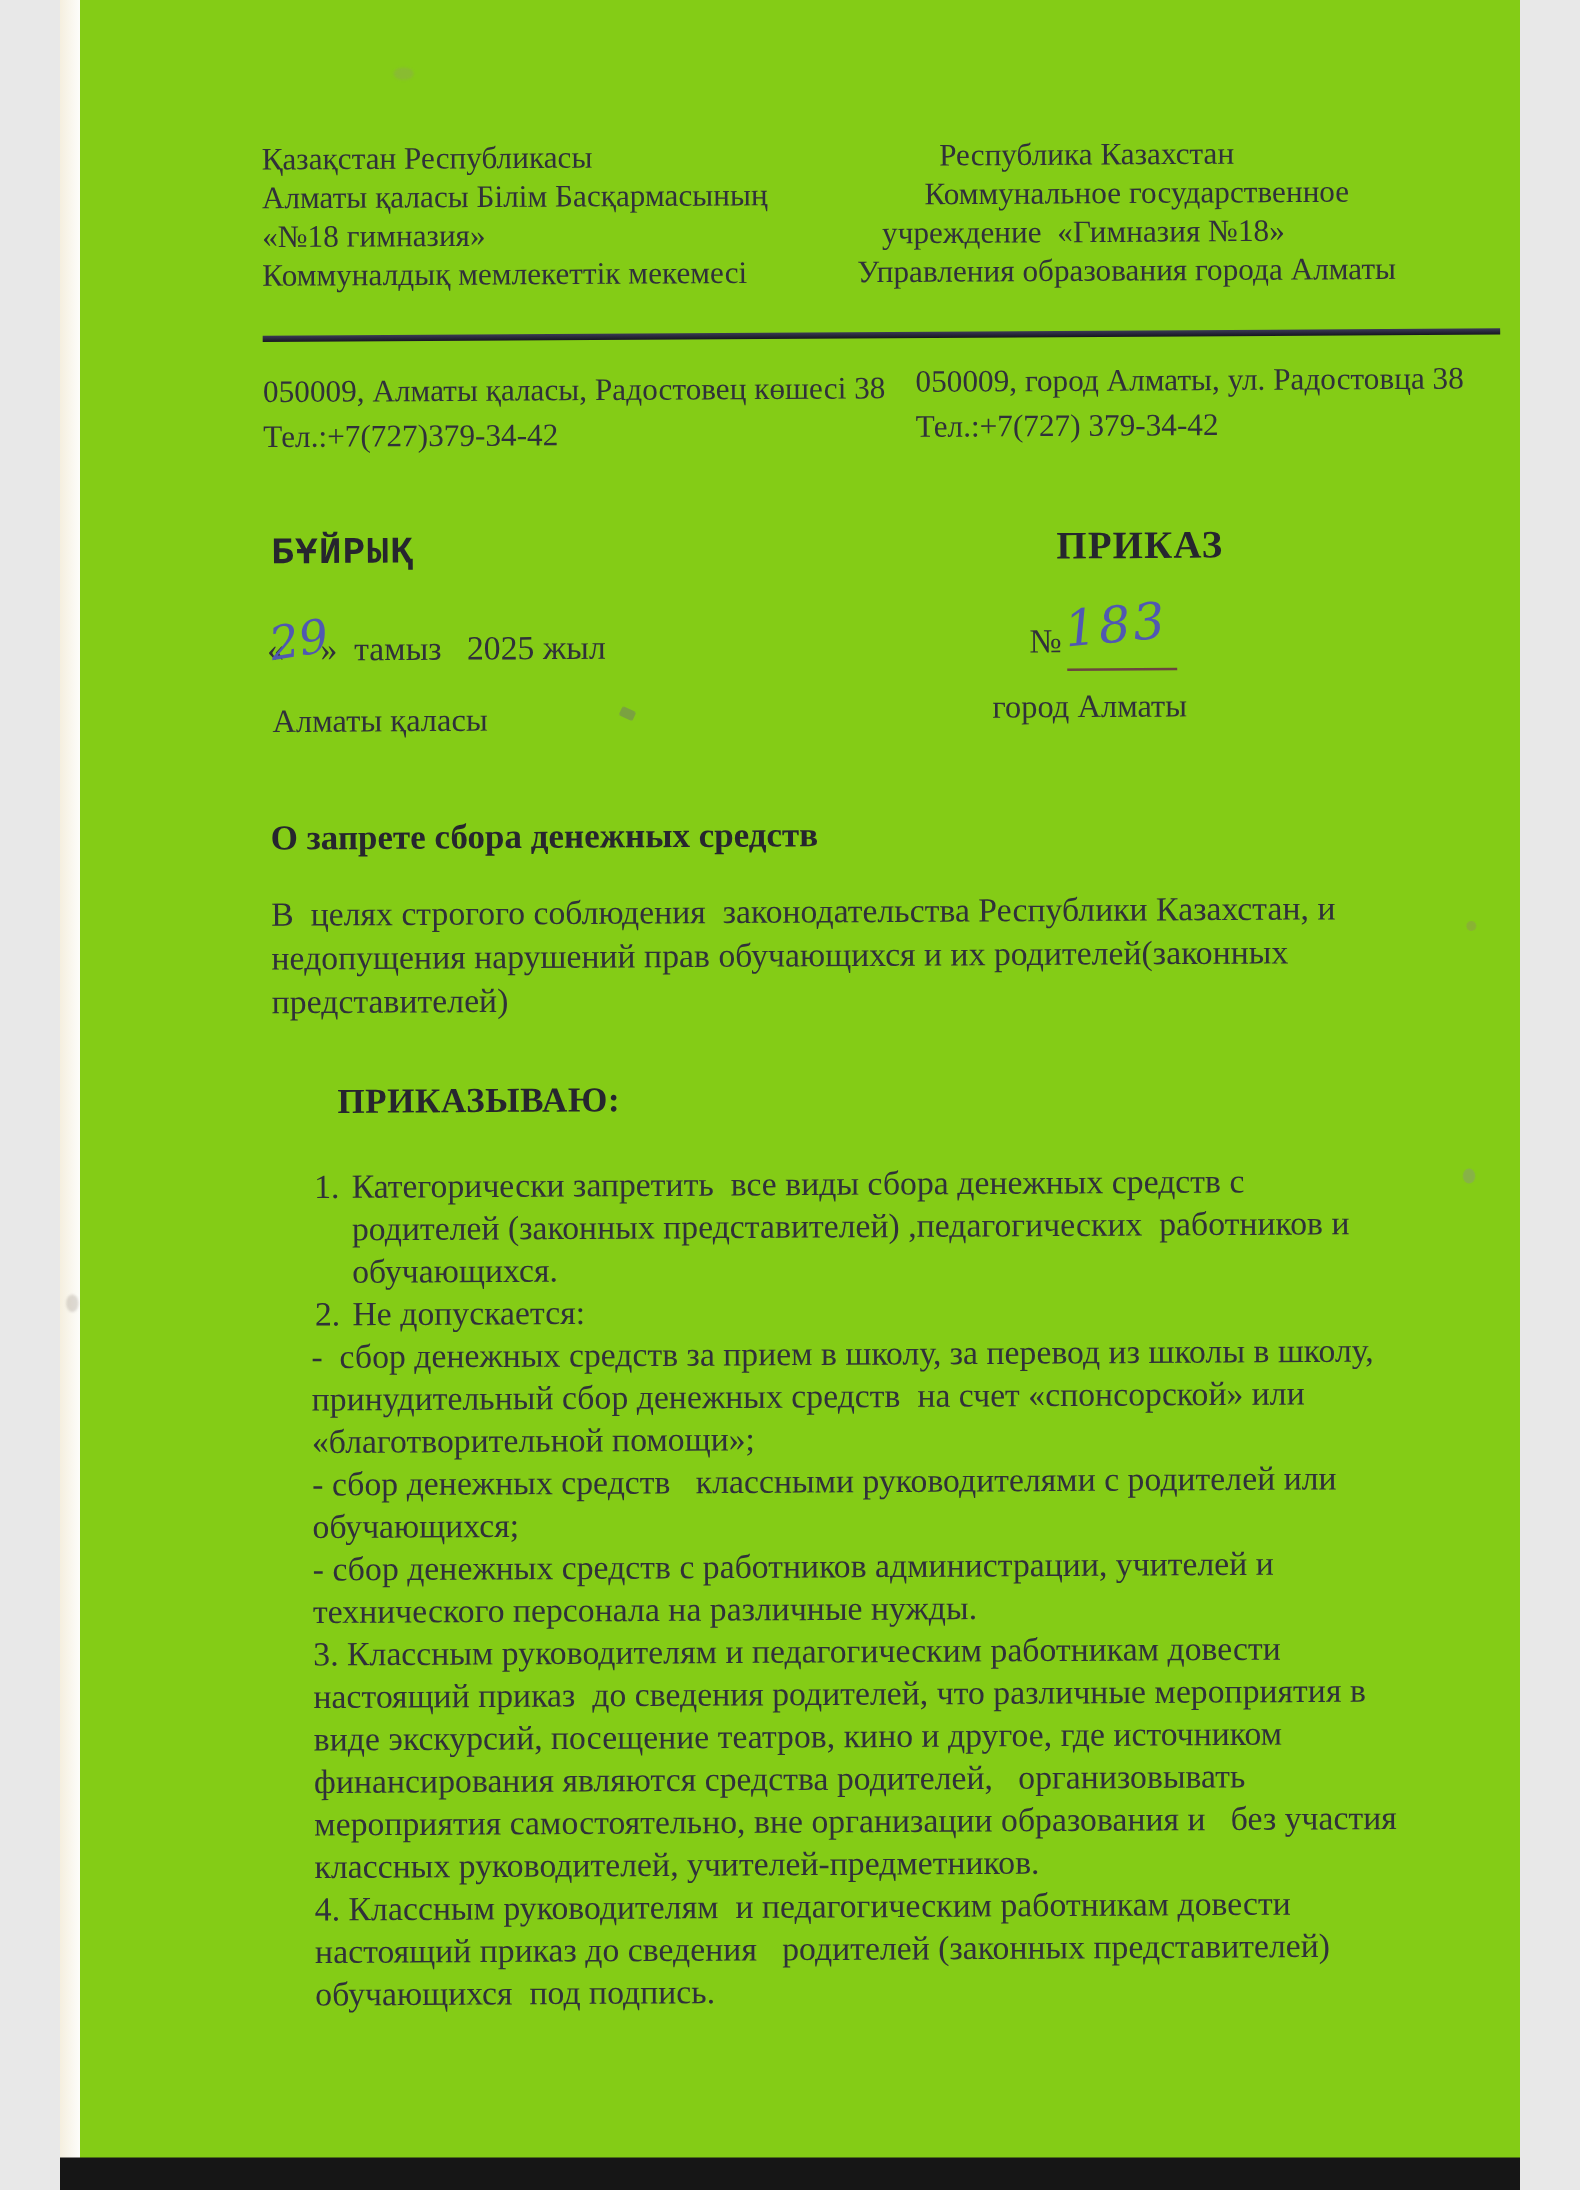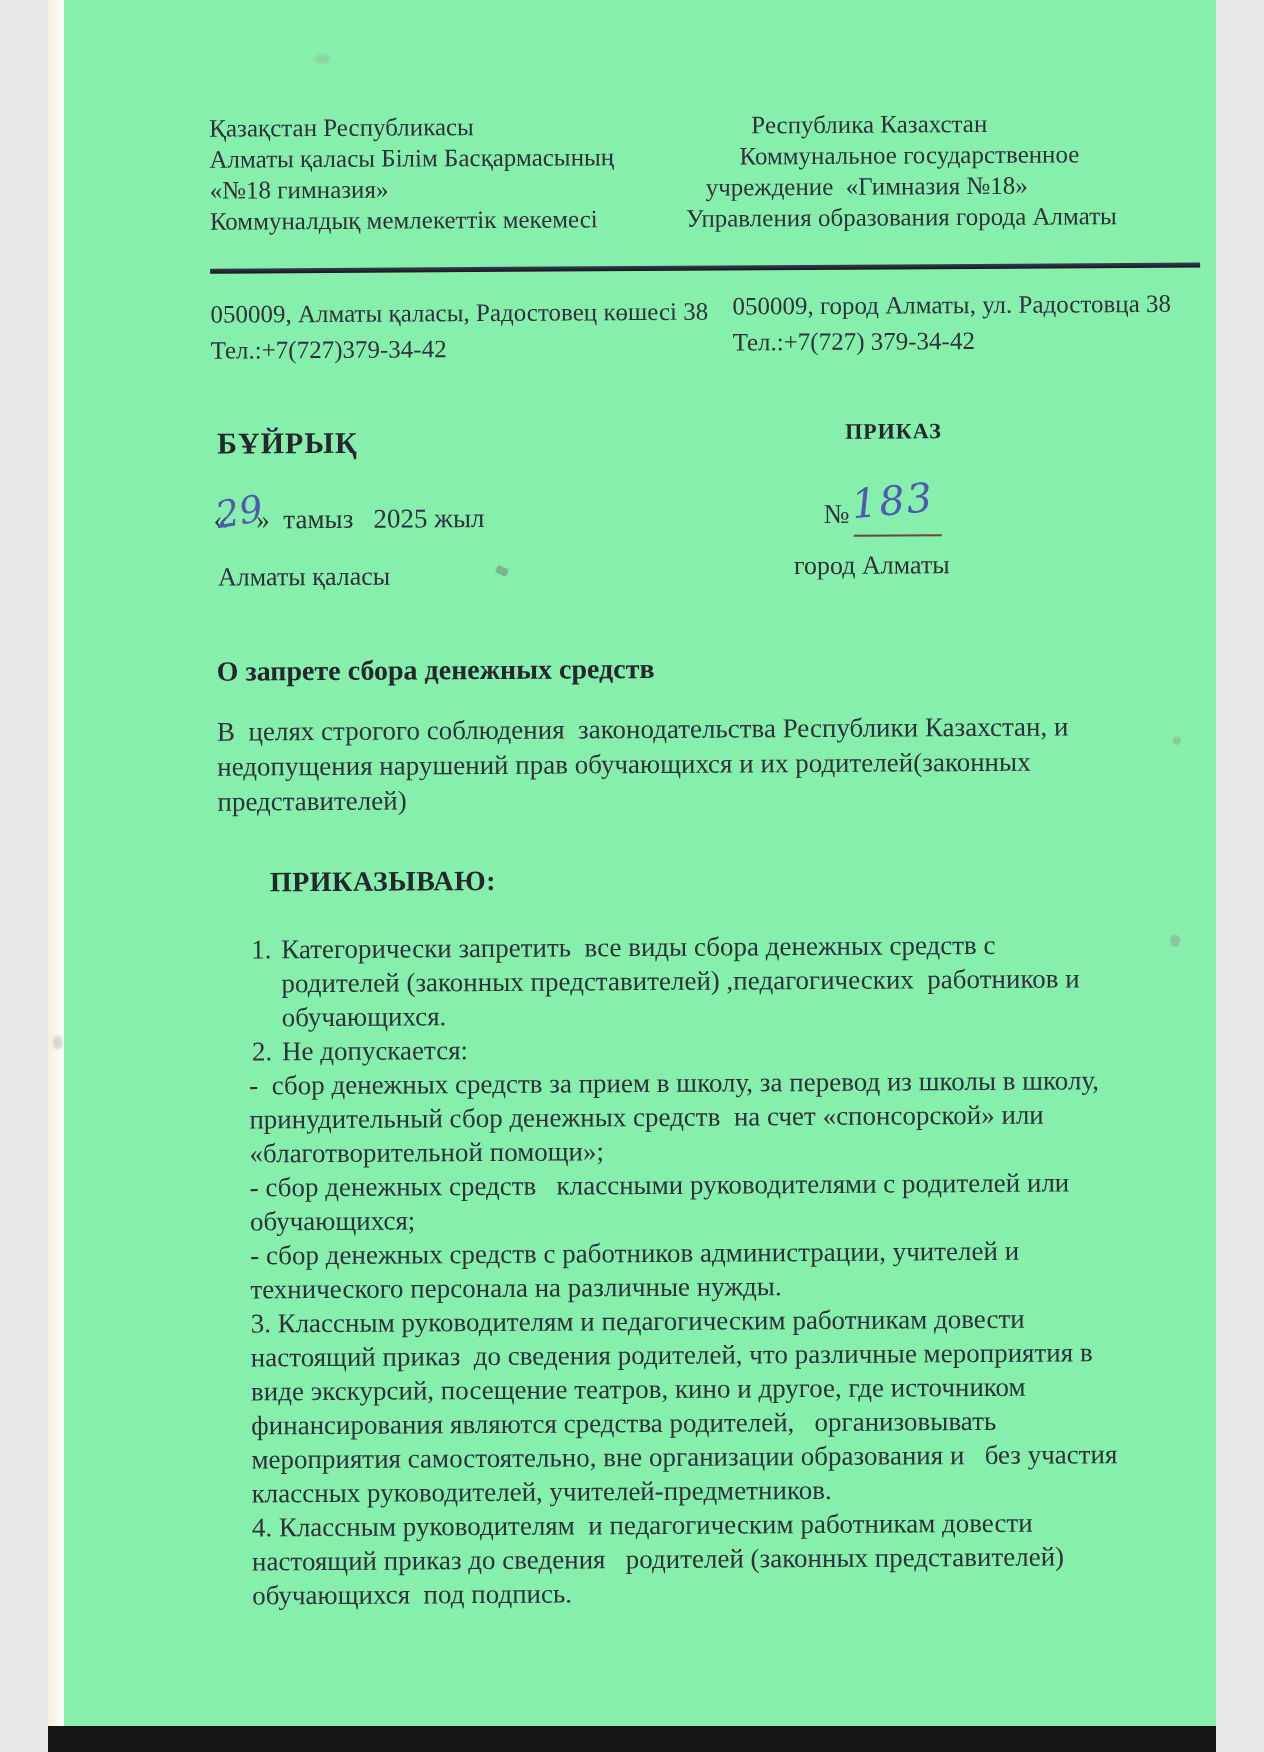--- a/index.html
+++ b/index.html
@@ -1,18 +1,18 @@
 <!DOCTYPE html>
 <html><head>
 <meta charset="utf-8">
 <style>
   html,body{margin:0;padding:0;background:#e8e8e8;}
   .page{
     position:relative;width:1168px;height:1752px;margin:0 auto;
-    background:#86efac;overflow:hidden;
+    background:#84cc16;overflow:hidden;
     font-family:"Liberation Serif","DejaVu Serif",serif;
     color:#30313a;
   }
   .edge-strip{position:absolute;left:0;top:0;width:16px;height:100%;
     background:linear-gradient(to right,#f5efdf,#fdfdfa);}
   .scan-bar{position:absolute;left:0;top:1726px;width:100%;height:26px;background:#161616;}
   .content{position:absolute;left:0;top:0;width:100%;height:100%;
     transform:rotate(-0.35deg);transform-origin:600px 900px;}
   .line{white-space:pre;}
   
@@ -20,22 +20,22 @@
   .lh-right{position:absolute;left:636px;top:110px;font-size:25px;line-height:31px;}
   .lh-right .line:nth-child(1){margin-left:72px;}
   .lh-right .line:nth-child(2){margin-left:60px;}
   .lh-right .line:nth-child(3){margin-left:26px;}
   .lh-right .line:nth-child(4){margin-left:6px;}
   .hrule{position:absolute;left:166px;top:266px;width:990px;height:5px;
     background:linear-gradient(to bottom,#3a3a55,#16161f);}
   .addr-left{position:absolute;left:166px;top:294px;font-size:25px;line-height:36px;}
   .addr-right{position:absolute;left:688px;top:289px;font-size:25px;line-height:36px;}
   
-  .title-kk{position:absolute;left:172px;top:424px;font-size:30px;font-weight:bold;letter-spacing:1px;color:#26262e;}
-  .title-ru{position:absolute;left:800px;top:420px;font-size:22px;font-weight:bold;letter-spacing:1px;color:#26262e;}
+  .title-kk{position:absolute;left:172px;top:424px;font-size:30px;font-weight:bold;letter-spacing:1px;color:#26262e;font-family:Liberation Mono, monospace;}
+  .title-ru{position:absolute;left:800px;top:420px;font-size:31px;font-weight:bold;letter-spacing:1px;color:#26262e;}
   .date-line{position:absolute;left:168px;top:492px;font-size:27px;white-space:pre;}
   .num-line{position:absolute;left:778px;top:487px;font-size:27px;white-space:pre;}
   .hand{font-style:italic;font-family:"DejaVu Serif",serif;display:inline-block;}
   .hand-day{font-size:37px;transform:rotate(-9deg);margin:0 -6px 0 -12px;position:relative;top:-4px;}
   .hand-num{font-size:40px;transform:rotate(-5deg);letter-spacing:2px;position:relative;top:-8px;margin-left:2px;}
   .num-underline{position:absolute;left:808px;top:536px;width:88px;height:2px;background:#6b4540;}
   .place-kk{position:absolute;left:172px;top:560px;font-size:26px;}
   .place-ru{position:absolute;left:748px;top:552px;font-size:26px;}
   
   .subject{position:absolute;left:170px;top:653px;font-size:28px;font-weight:bold;color:#26262e;}

